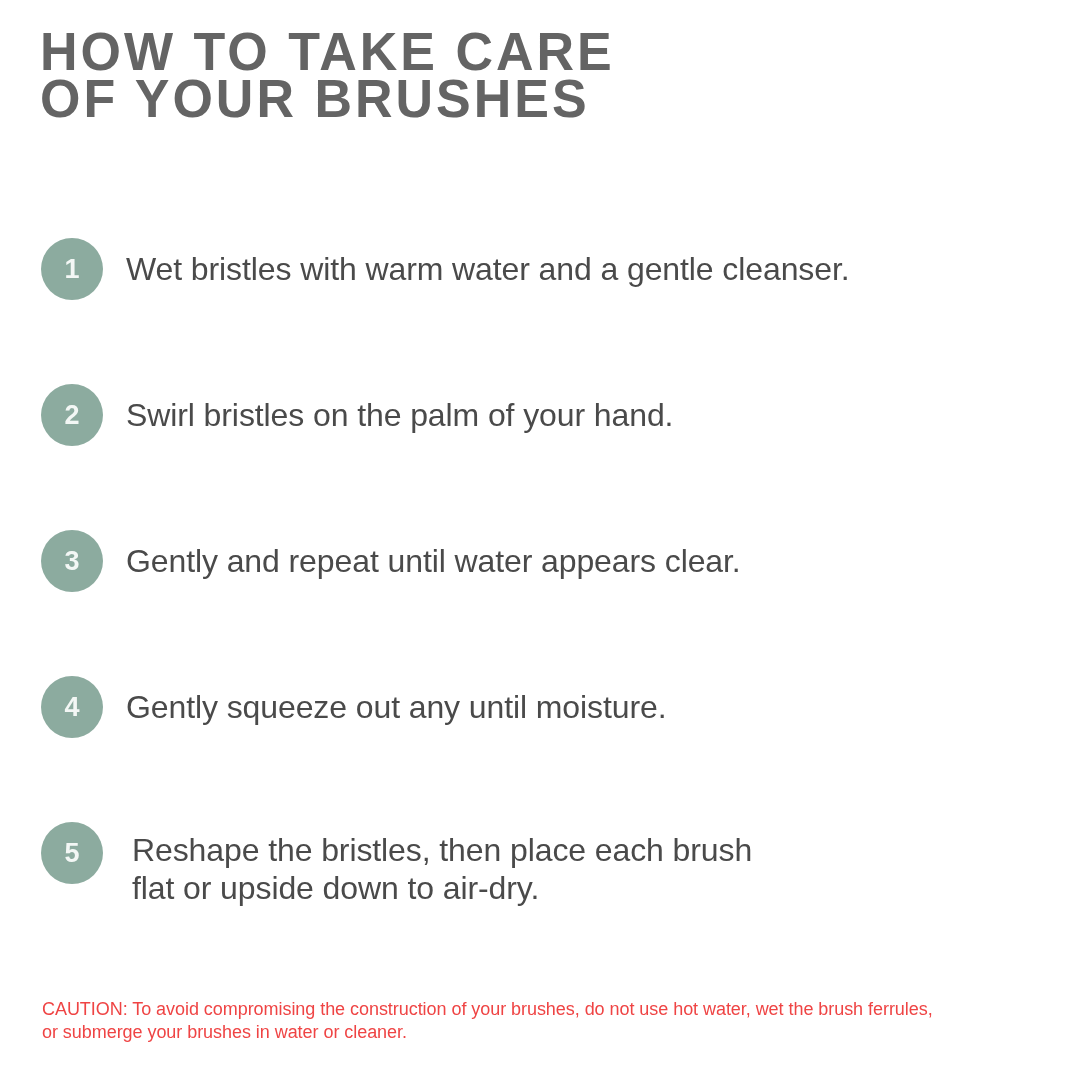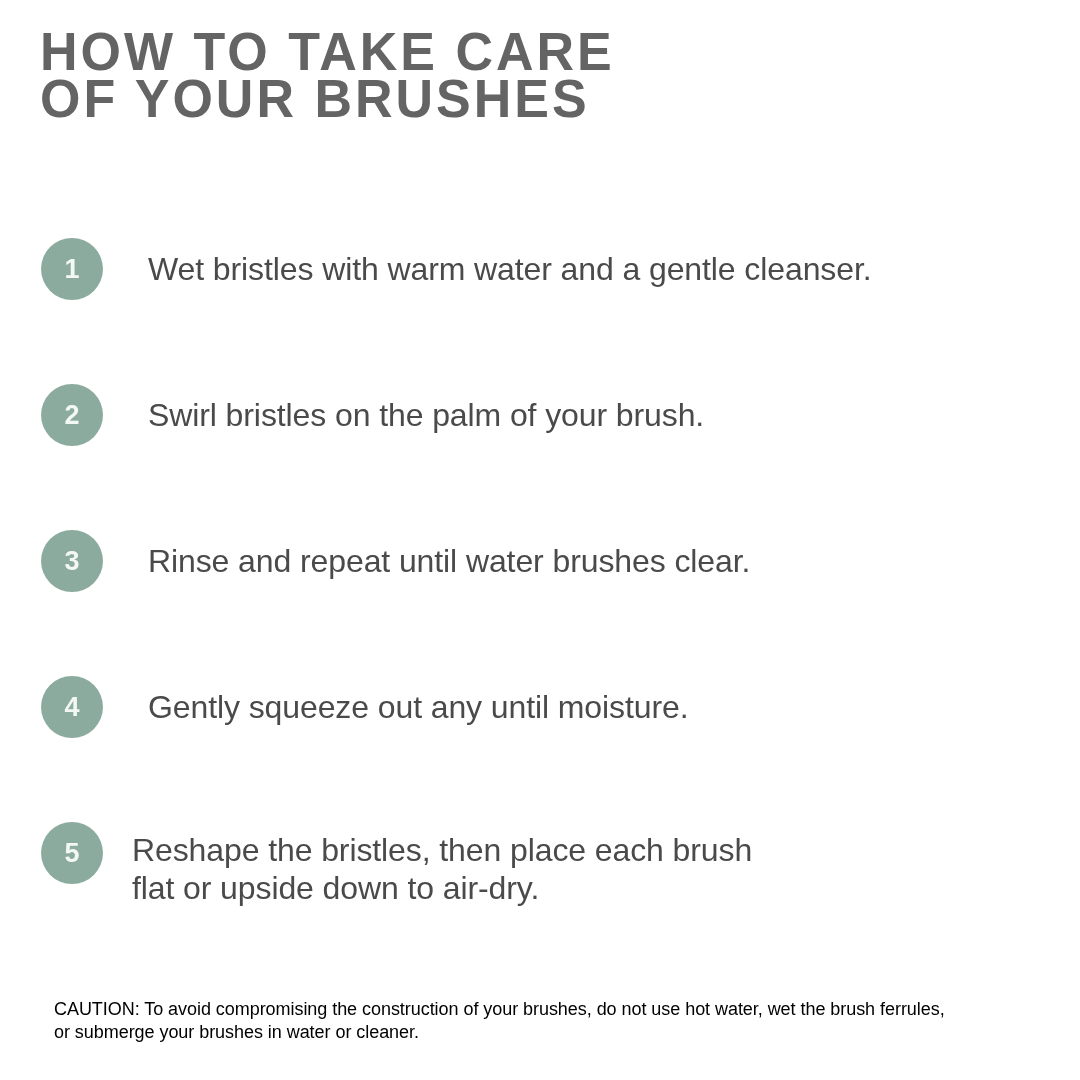--- a/index.html
+++ b/index.html
@@ -87,40 +87,38 @@
     font-family: "Liberation Sans", sans-serif;
     font-weight: 400;
     font-size: 32px;
     line-height: 38px;
     letter-spacing: -0.1px;
     white-space: pre-line;
   }
   .step-text.single {
     
     padding-top: 12px;
-    margin-left: 22px;
   }
   .step-text.multi {
     padding-top: 9px;
     margin-left: 6px;
   }
 
   
   .caution {
     position: absolute;
     left: 42px;
     top: 998px;
     width: 905px;
-    color: #000000;
+    color: #ef4444;
     font-family: "Liberation Sans Narrow", "Liberation Sans", sans-serif;
     font-weight: 400;
     font-size: 18px;
     line-height: 23px;
     letter-spacing: -0.05px;
-    margin-left: 12px;
   }
 </style>
 </head>
 <body>
 
 <div class="page">
 
   <div class="title-block">
     <span class="title-line">HOW TO TAKE CARE</span>
     <span class="title-line">OF YOUR BRUSHES</span>
@@ -132,28 +130,28 @@
       <div class="step-badge">
         <span class="step-number">1</span>
       </div>
       <div class="step-text single">Wet bristles with warm water and a gentle cleanser.</div>
     </div>
 
     <div class="step">
       <div class="step-badge">
         <span class="step-number">2</span>
       </div>
-      <div class="step-text single">Swirl bristles on the palm of your brush.</div>
+      <div class="step-text single">Swirl bristles on the palm of your hand.</div>
     </div>
 
     <div class="step">
       <div class="step-badge">
         <span class="step-number">3</span>
       </div>
-      <div class="step-text single">Rinse and repeat until water brushes clear.</div>
+      <div class="step-text single">Gently and repeat until water appears clear.</div>
     </div>
 
     <div class="step">
       <div class="step-badge">
         <span class="step-number">4</span>
       </div>
       <div class="step-text single">Gently squeeze out any until moisture.</div>
     </div>
 
     <div class="step">

